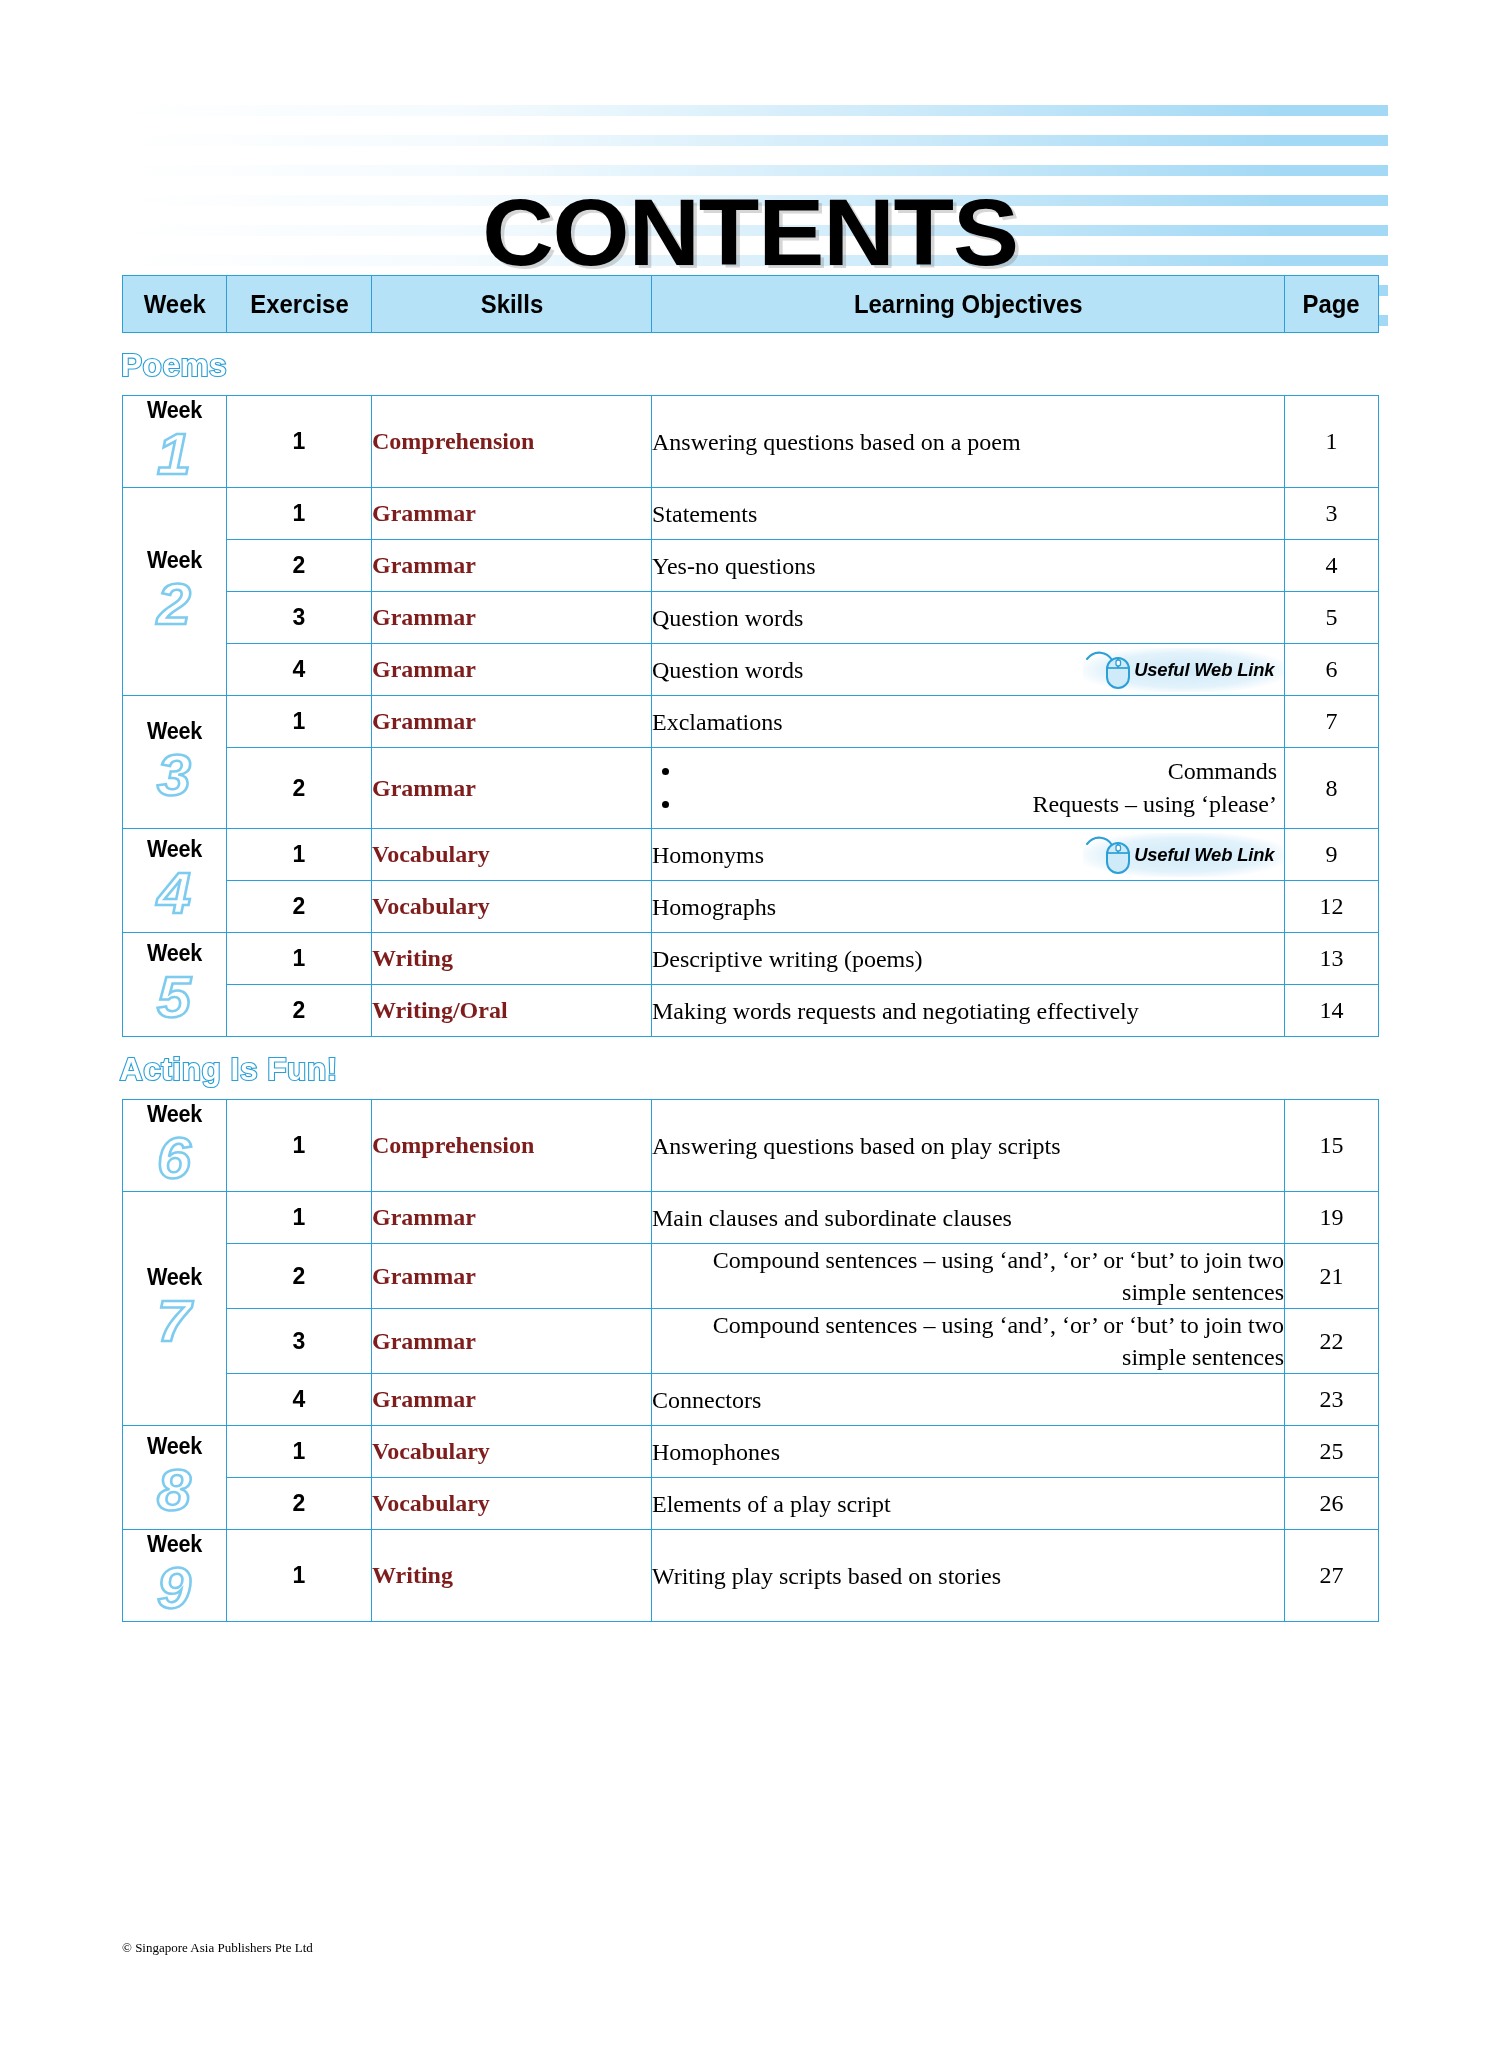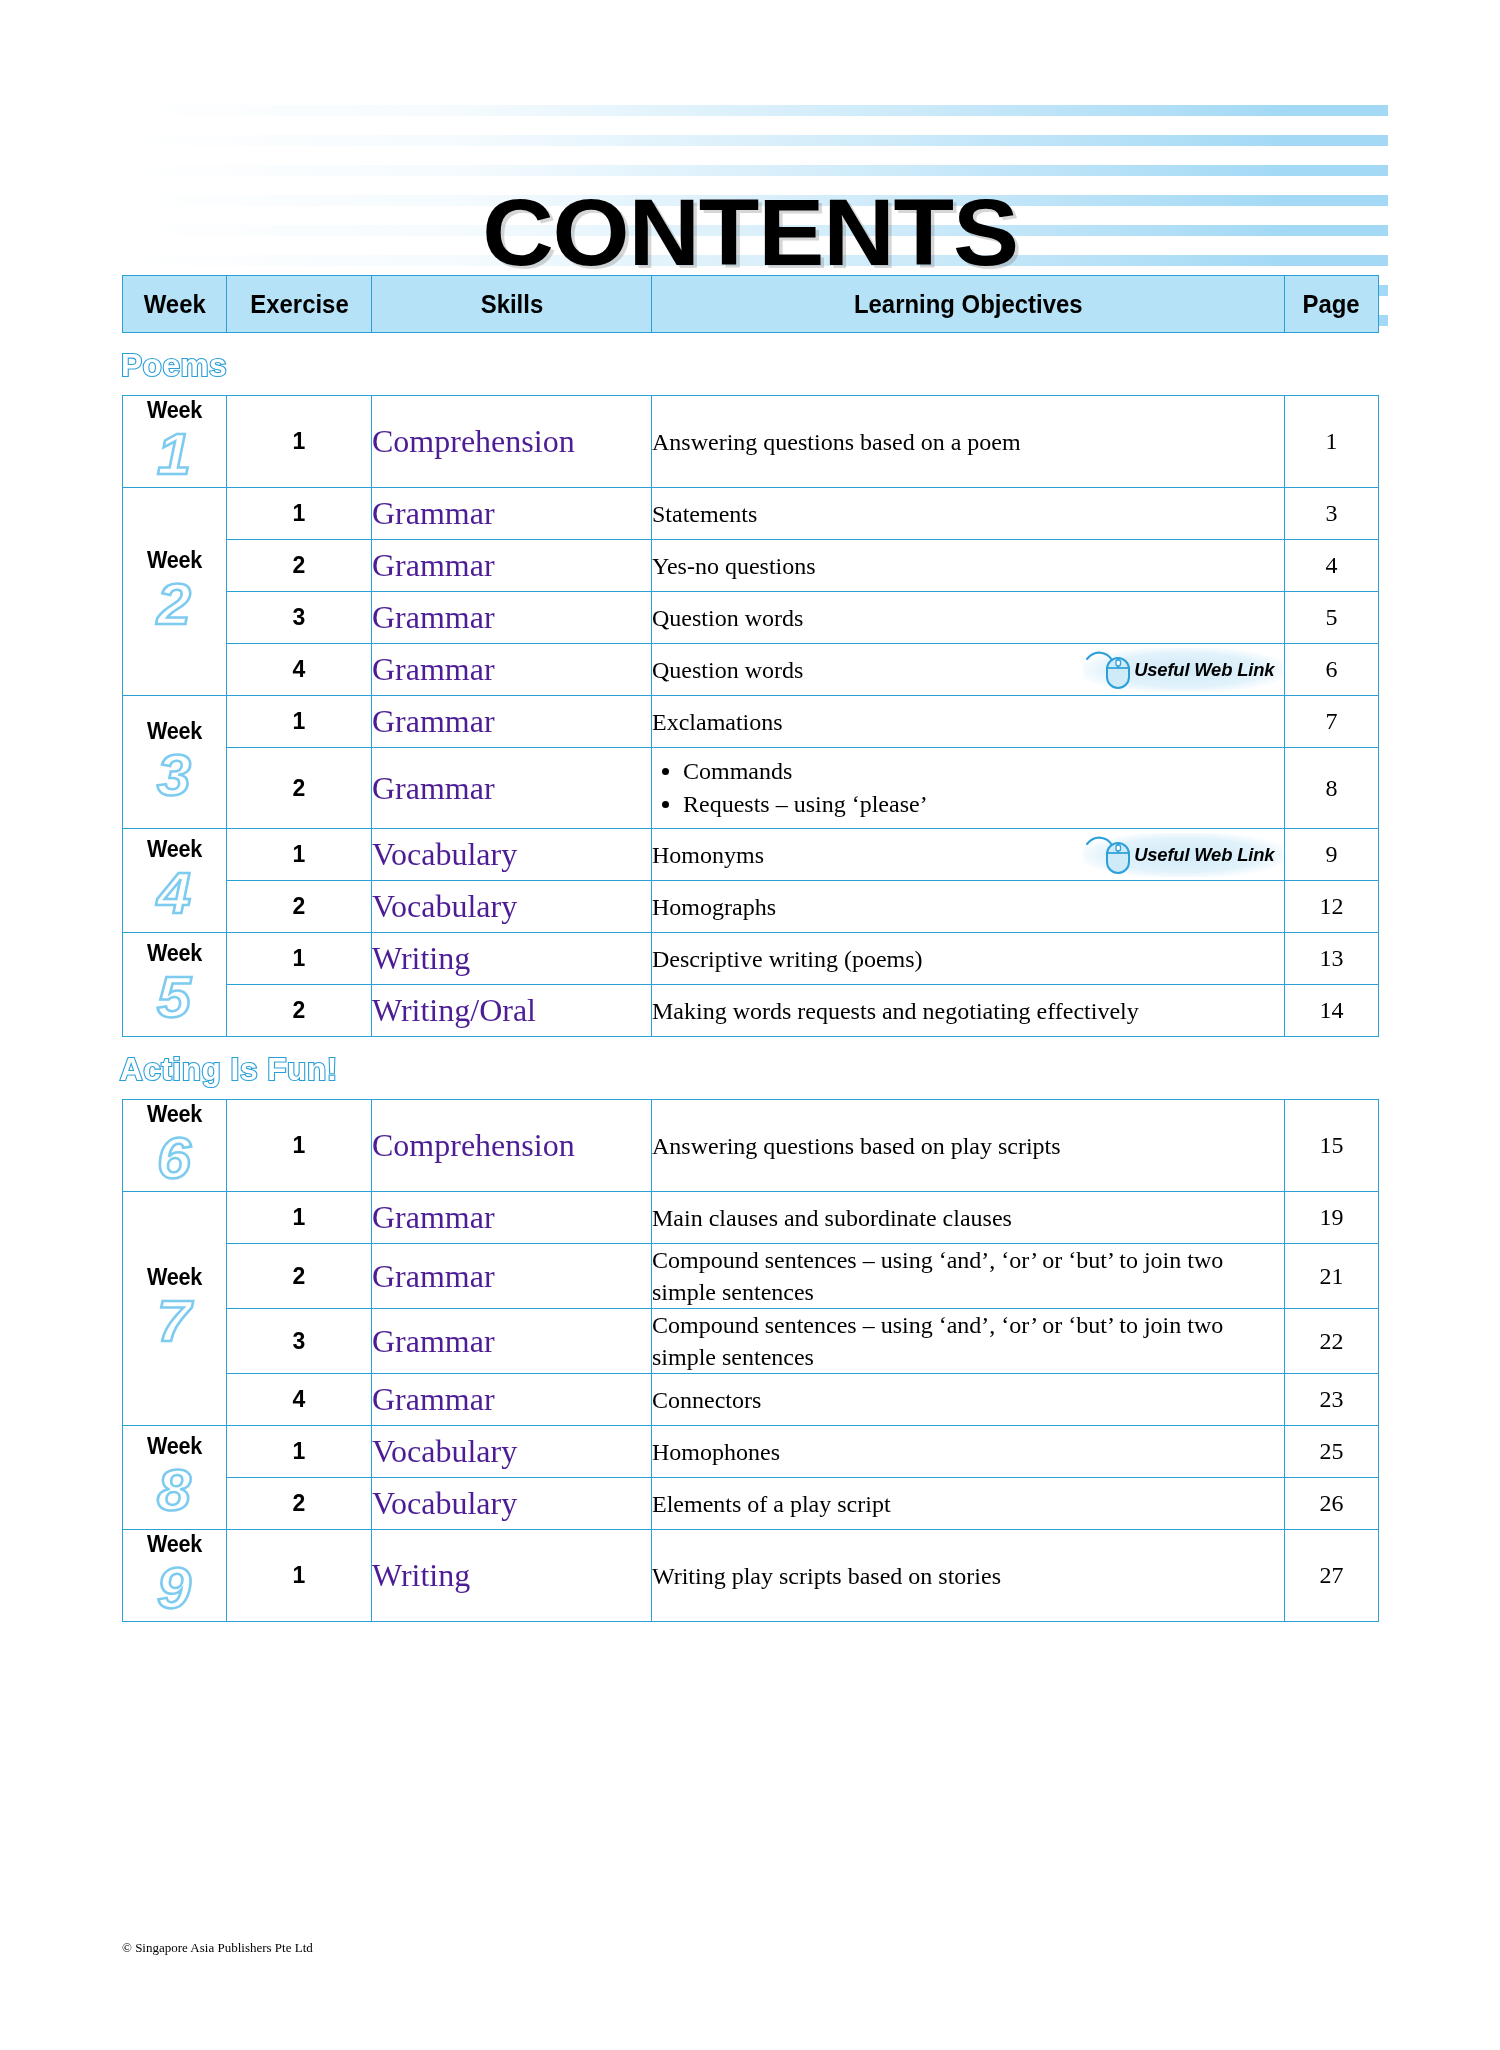--- a/index.html
+++ b/index.html
@@ -125,30 +125,32 @@
   td.c-ex {
     text-align: center;
     font-family: "Liberation Sans", sans-serif;
     font-weight: bold;
     font-size: 23px;
     color: #000;
   }
   td.c-skills {
     padding: 10px 0 10px 16px;
     font-family: "Liberation Serif", serif;
-    font-size: 32px;
-    color: #4c1d95;
+    font-size: 24px;
+    color: #7f1d1d;
+    font-weight: bold;
   }
   td.c-obj {
     padding: 10px 14px 10px 16px;
     font-family: "Liberation Serif", serif;
     font-size: 24px;
     line-height: 32px;
     color: #000;
     position: relative;
+    text-align: right;
   }
   td.c-page {
     text-align: center;
     font-family: "Liberation Serif", serif;
     font-size: 24px;
     color: #000;
   }
   .obj-row {
     display: flex;
     align-items: center;

